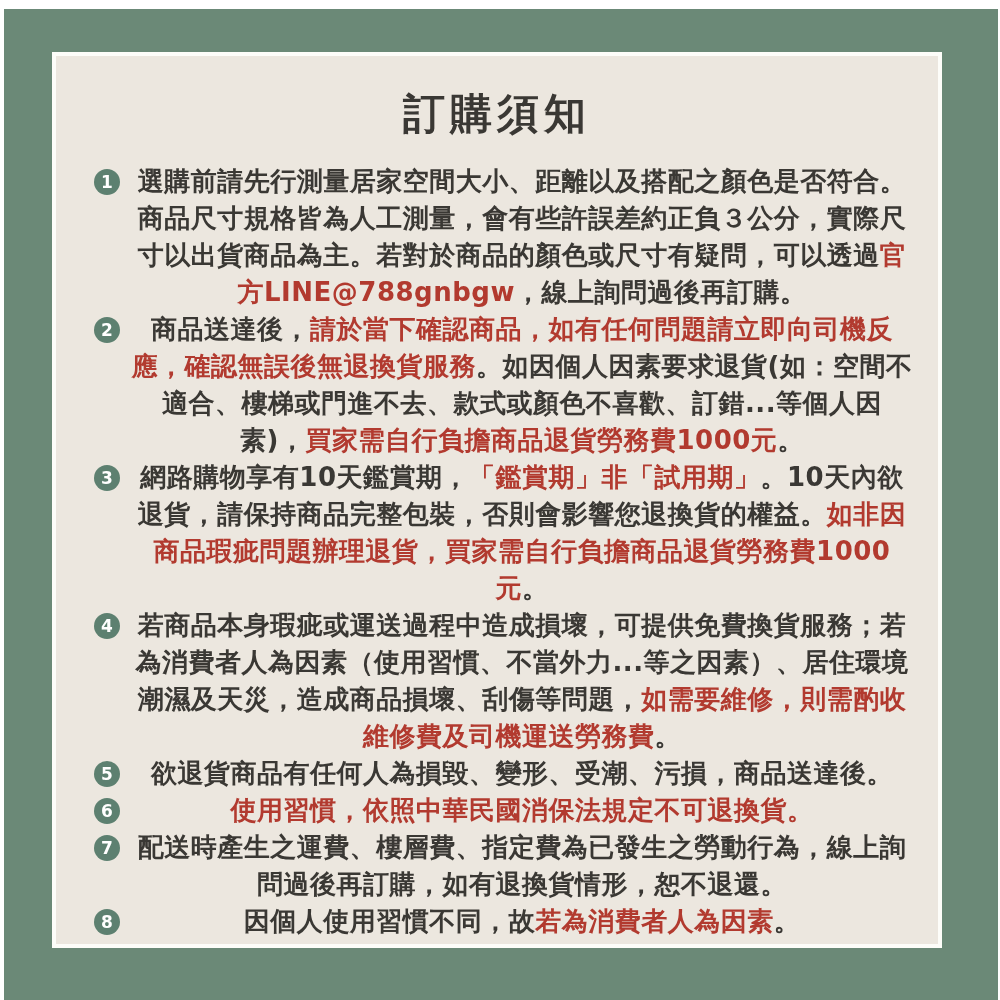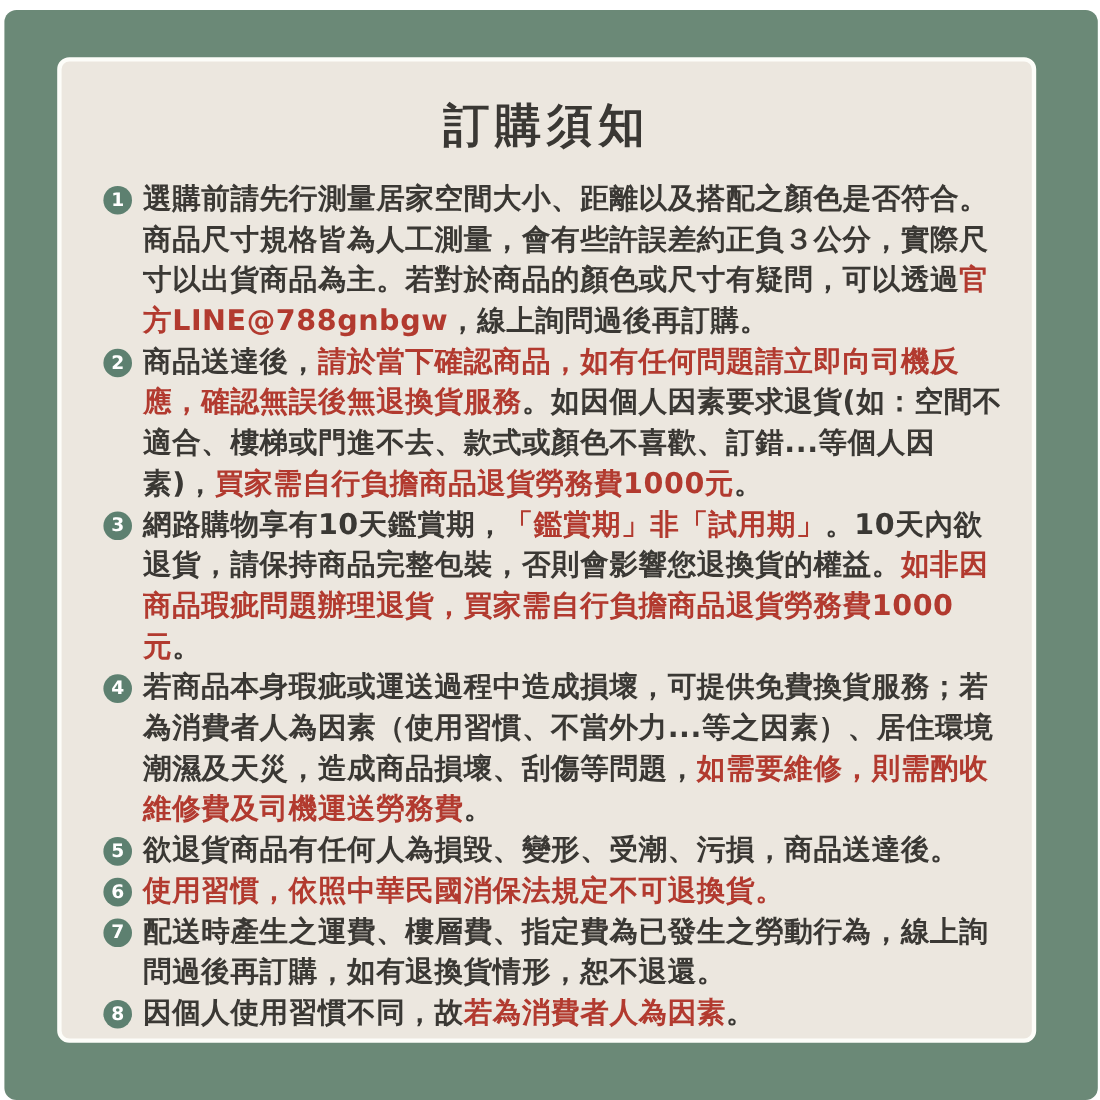--- a/index.html
+++ b/index.html
@@ -3,21 +3,21 @@
 <meta charset="utf-8">
 <style>
   :root {
     --frame-green: #6b8977;
     --panel-cream: #ece7df;
     --panel-border: #fdfdf9;
     --badge-green: #5d8070;
     --text-dark: #3a3834;
     --text-red: #b23a2f;
   }
-  * { box-sizing: border-box; border-radius: 11px; }
+  * { box-sizing: border-box; }
   html, body { margin: 0; padding: 0; }
   body {
     width: 1000px; height: 1000px;
     position: relative; overflow: hidden;
     background: #ffffff;
     font-family: "DejaVu Sans", "Liberation Sans", sans-serif;
     font-weight: bold;
     color: var(--text-dark);
   }
   .frame {
@@ -63,20 +63,21 @@
     font-size: 17px;
     line-height: 26px;
     text-align: center;
   }
   .item-text {
     margin: 0;
     flex: 1;
     font-size: 26px;
     line-height: 37px;
     letter-spacing: 0.5px;
+    text-align: center;
   }
   .seg-dark { color: var(--text-dark); }
   .seg-red  { color: var(--text-red); }
 </style>
 </head>
 <body>
 
 <div class="frame">
   <div class="panel">
     <h1 class="title">訂購須知</h1>

